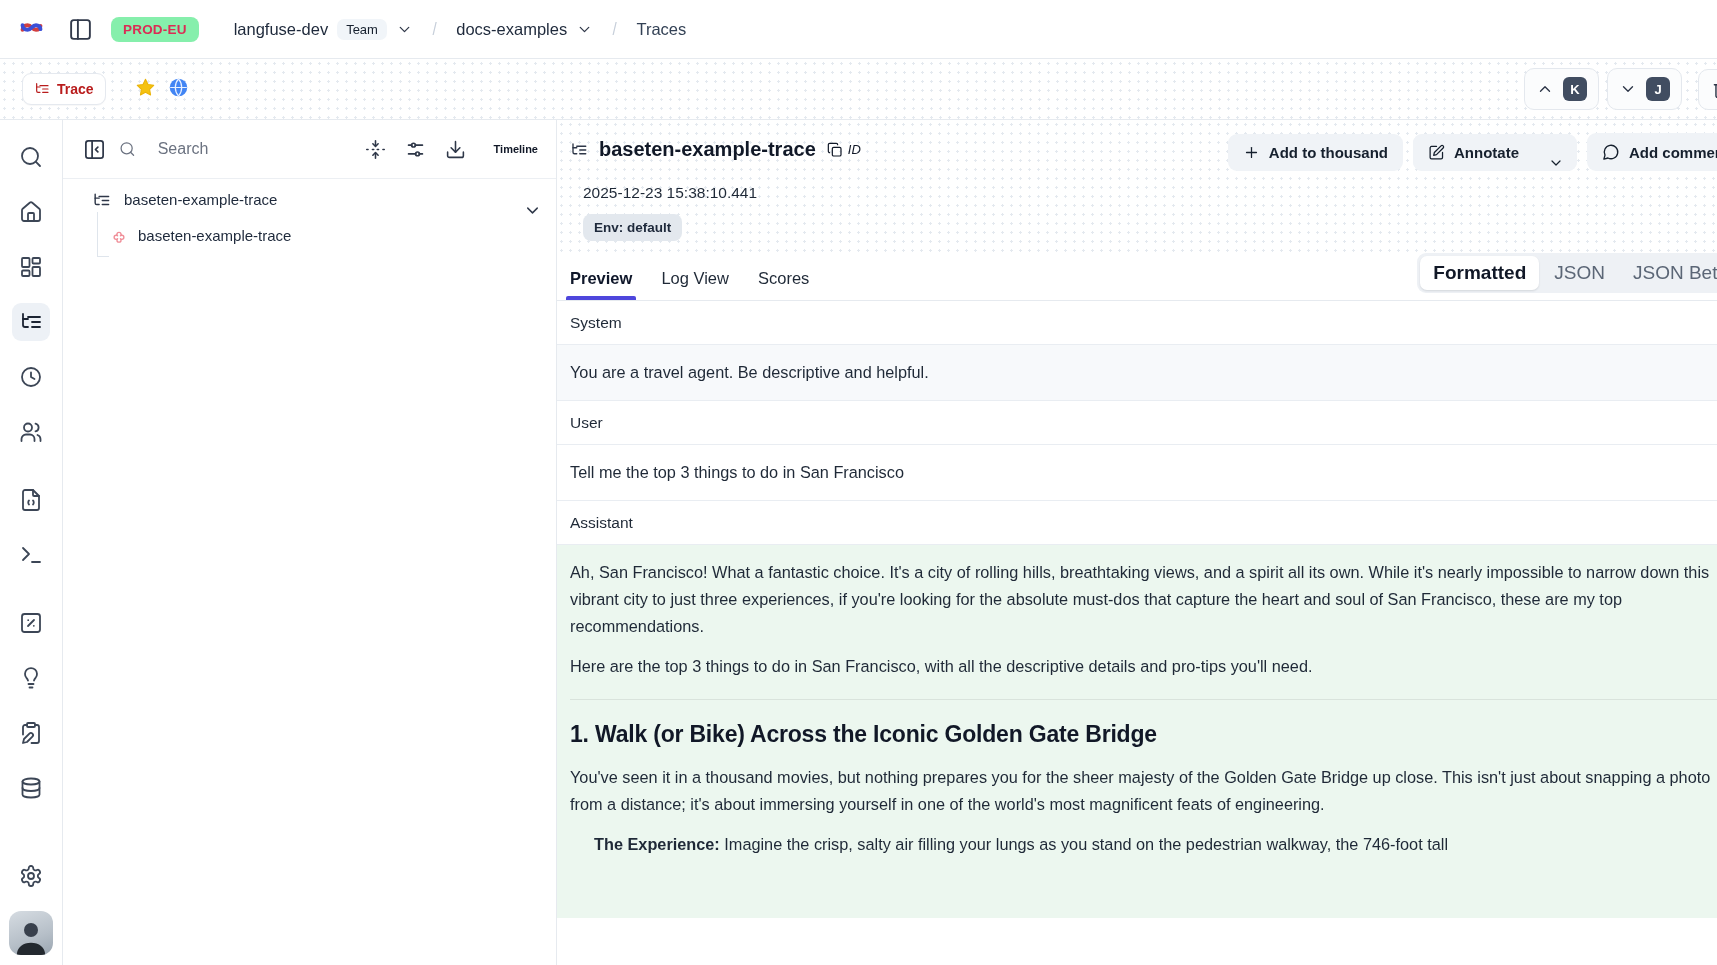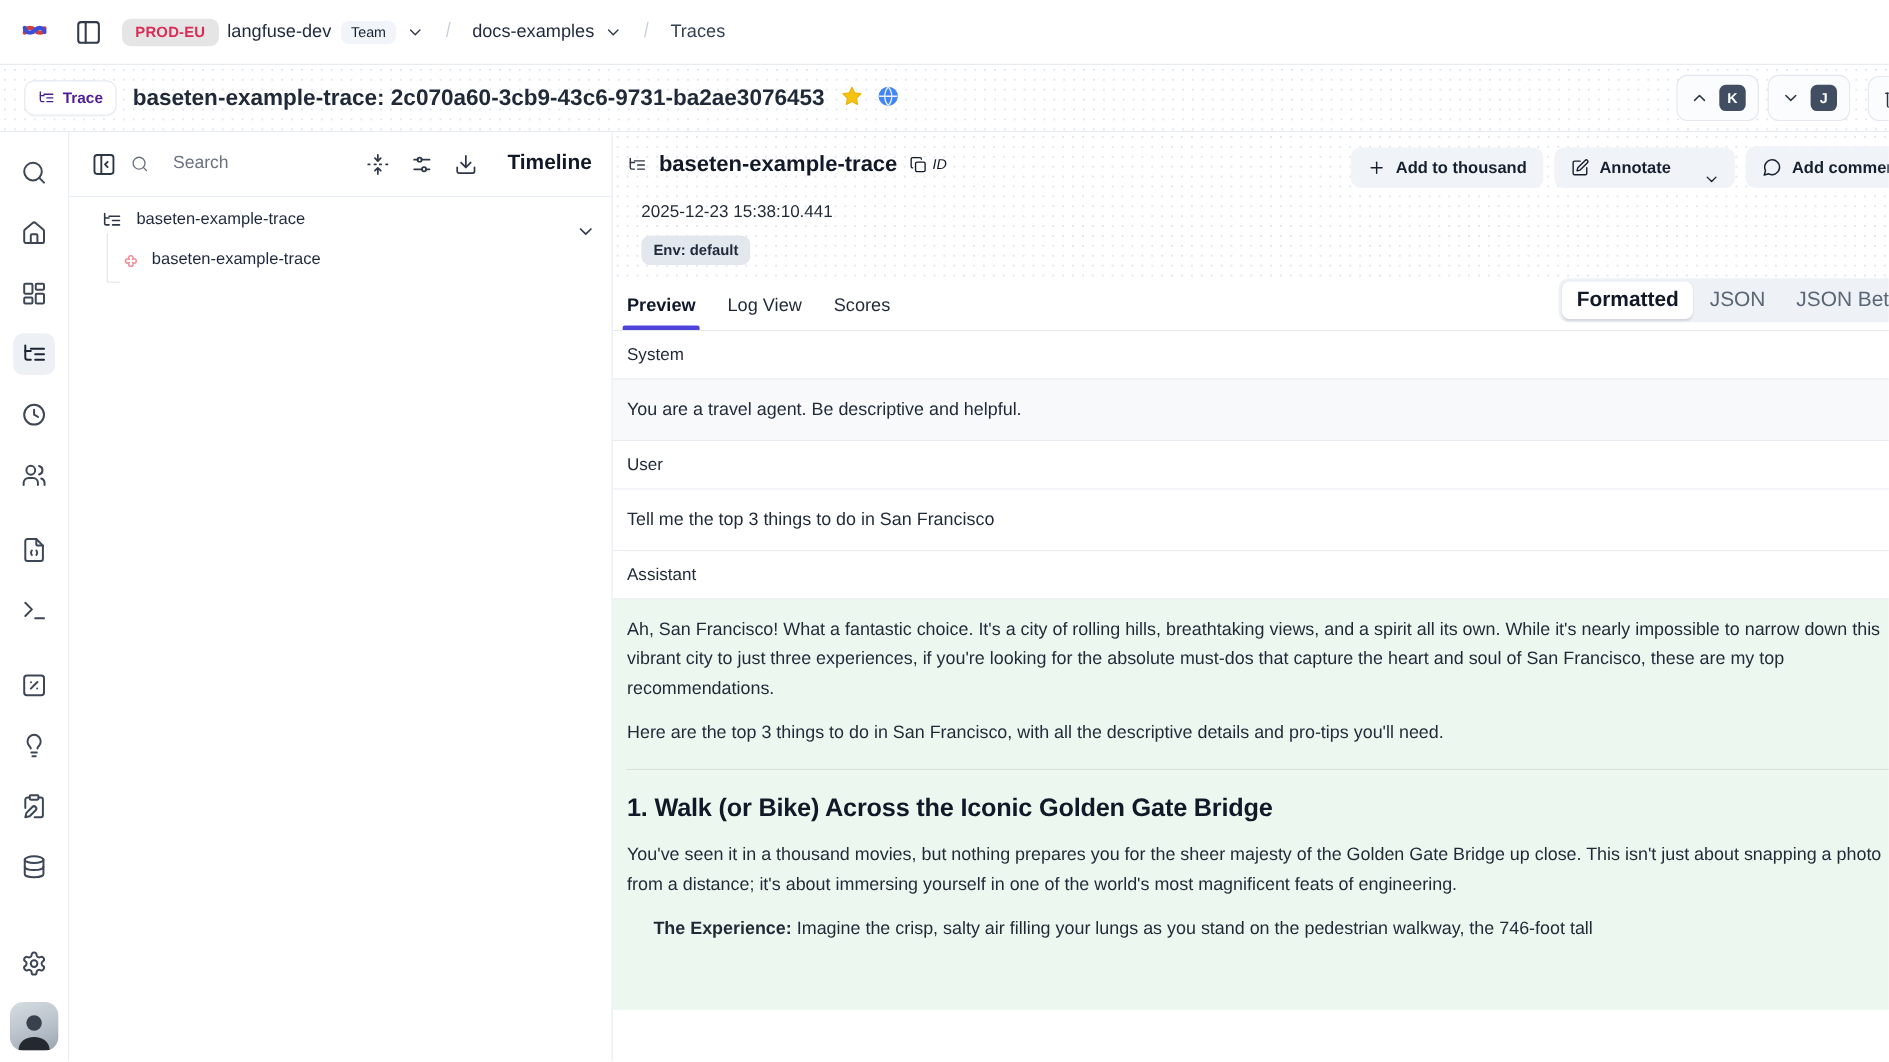--- a/index.html
+++ b/index.html
@@ -13,37 +13,37 @@
 
   svg.ic { display:block; stroke:currentColor; fill:none; stroke-width:1.8;
            stroke-linecap:round; stroke-linejoin:round; }
 
   
   .topbar { height:59px; flex:0 0 59px; display:flex; align-items:center;
             border-bottom:1px solid #e6eaef; background:#fff; }
   .logo-cell { width:63px; display:flex; justify-content:center; }
   .tb-toggle { width:34px; height:34px; display:flex; align-items:center; justify-content:center;
                border-radius:8px; color:#31394a; background:transparent; border:none; cursor:pointer; margin-right:14px; }
-  .env-pill { background:#e5e5e5; color:#db2b55; font-weight:700; font-size:13.5px;
-              padding:5px 12px; border-radius:8px; letter-spacing:.2px; margin-right:8px; }
+  .env-pill { background:#86efac; color:#db2b55; font-weight:700; font-size:13.5px;
+              padding:5px 12px; border-radius:8px; letter-spacing:.2px; margin-right:35px; }
   .crumb { display:flex; align-items:center; gap:9px; font-size:16.5px; color:#1e293b; }
   .crumb .name { font-weight:500; }
   .type-pill { background:#f1f5f9; color:#16202e; font-size:13px; padding:3px 9px; border-radius:7px; }
   .crumb-chevron { color:#303849; }
   .slash { color:#c7cfda; font-size:19px; margin:0 10px; transform:scaleX(.8); }
   .crumb-btn { display:flex; align-items:center; gap:9px; background:none; border:none;
                font:inherit; color:inherit; cursor:pointer; }
 
   
   .peekbar { height:61px; flex:0 0 61px; display:flex; align-items:center;
              border-bottom:1px solid #e6eaef; padding:0 16px 0 22px;
              background-image: radial-gradient(circle, #e4e9ef 1px, transparent 1.1px);
              background-size: 9px 9px; }
   .trace-pill { display:flex; align-items:center; gap:7px; background:#fff; border:1px solid #e5e9ef;
-                border-radius:9px; padding:7px 11px; font-weight:700; font-size:14px; color:#4c1d95;
+                border-radius:9px; padding:7px 11px; font-weight:700; font-size:14px; color:#b91c1c;
                 box-shadow:0 1px 1px rgba(15,23,42,.03); margin-right:15px; }
   .peek-title { font-size:20.5px; font-weight:700; color:#1f2937; white-space:nowrap; }
   .peek-icons { display:flex; align-items:center; gap:12px; margin-left:14px; }
   .peek-spacer { flex:1; }
   .navkey-btn { display:flex; align-items:center; gap:9px; background:#fbfcfd; border:1px solid #e4e8ee;
                 border-radius:10px; padding:8px 11px; cursor:pointer; color:#2c3547; }
   .navkey-btn + .navkey-btn { margin-left:8px; }
   .kbd { background:#414d61; color:#fff; font-weight:700; font-size:13px; width:24px; height:24px;
          border-radius:6px; display:flex; align-items:center; justify-content:center; }
   .trash-btn { margin-left:16px; background:#fbfcfd; border:1px solid #e4e8ee; border-radius:10px;
@@ -67,21 +67,21 @@
 
   
   .treepanel { width:494px; flex:0 0 494px; border-right:1px solid #e6eaef; display:flex; flex-direction:column; background:#fff; }
   .tree-toolbar { height:59px; flex:0 0 59px; display:flex; align-items:center; gap:10px;
                   padding:0 18px 0 16px; border-bottom:1px solid #eceff3; }
   .tool-icon { width:30px; height:30px; display:flex; align-items:center; justify-content:center;
                color:#2e3748; background:none; border:none; cursor:pointer; border-radius:7px; }
   .searchbox { display:flex; align-items:center; gap:22px; flex:1; color:#6b7280; }
   .searchbox input { border:none; outline:none; font:inherit; font-size:16px; color:#111827; width:100%; background:transparent; }
   .searchbox input::placeholder { color:#6b7280; }
-  .timeline-label { font-weight:700; font-size:19px; color:#111827; margin-left:13px; cursor:pointer; }
+  .timeline-label { font-weight:700; font-size:11px; color:#111827; margin-left:13px; cursor:pointer; }
 
   .tree { position:relative; padding-top:11px; }
   .tree-root-row { display:flex; align-items:flex-start; padding:0 14px 0 29px; }
   .tree-node-icon { color:#2e3748; margin-top:1px; }
   .tree-label { font-size:15px; color:#1e293b; margin-left:13px; line-height:20px; cursor:pointer; }
   .tree-duration { font-size:14px; color:#64748b; padding-left:50px; line-height:23px; }
   .tree-chevron { margin-left:auto; color:#2e3748; margin-top:11px; cursor:pointer; }
   .tree-child-row { display:flex; align-items:center; padding-left:47px; margin-top:6px; }
   .tree-child-row .tree-label { margin-left:10px; }
   .clover { color:#f08e98; }
@@ -181,21 +181,20 @@
     <span class="trace-pill">
       <svg class="ic" width="16" height="16" viewBox="0 0 24 24">
         <path d="M21 7H9"></path>
           <path d="M21 12h-8"></path>
           <path d="M21 17h-8"></path>
           <path d="M4 4v11a2 2 0 0 0 2 2h3"></path>
           <path d="M4 9h5"></path>
       </svg>
       <span>Trace</span>
     </span>
-    <span class="peek-title">baseten-example-trace: 2c070a60-3cb9-43c6-9731-ba2ae3076453</span>
     <span class="peek-icons">
       <span>
         <svg width="21" height="21" viewBox="0 0 24 24">
             <path d="M12 2.6l2.9 5.9 6.5.95-4.7 4.58 1.1 6.47L12 17.44l-5.8 3.06 1.1-6.47-4.7-4.58 6.5-.95z" fill="#f5c211" stroke="#eab308" stroke-width="1.2" stroke-linejoin="round"></path>
           </svg>
       </span>
       <span>
         <svg width="21" height="21" viewBox="0 0 24 24">
           <circle cx="12" cy="12" r="10" fill="#4285f4"></circle>
           <path d="M2.5 12h19 M12 2.2a15 15 0 0 1 0 19.6 M12 2.2a15 15 0 0 0 0 19.6" stroke="#eaf1ff" stroke-width="1.4" fill="none"></path>

